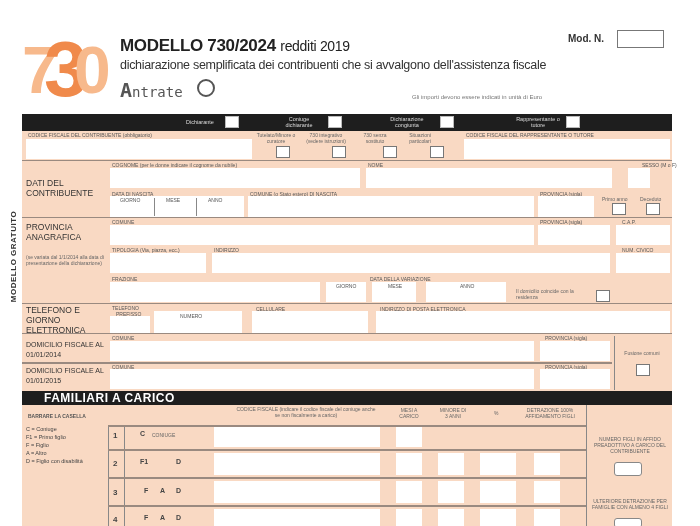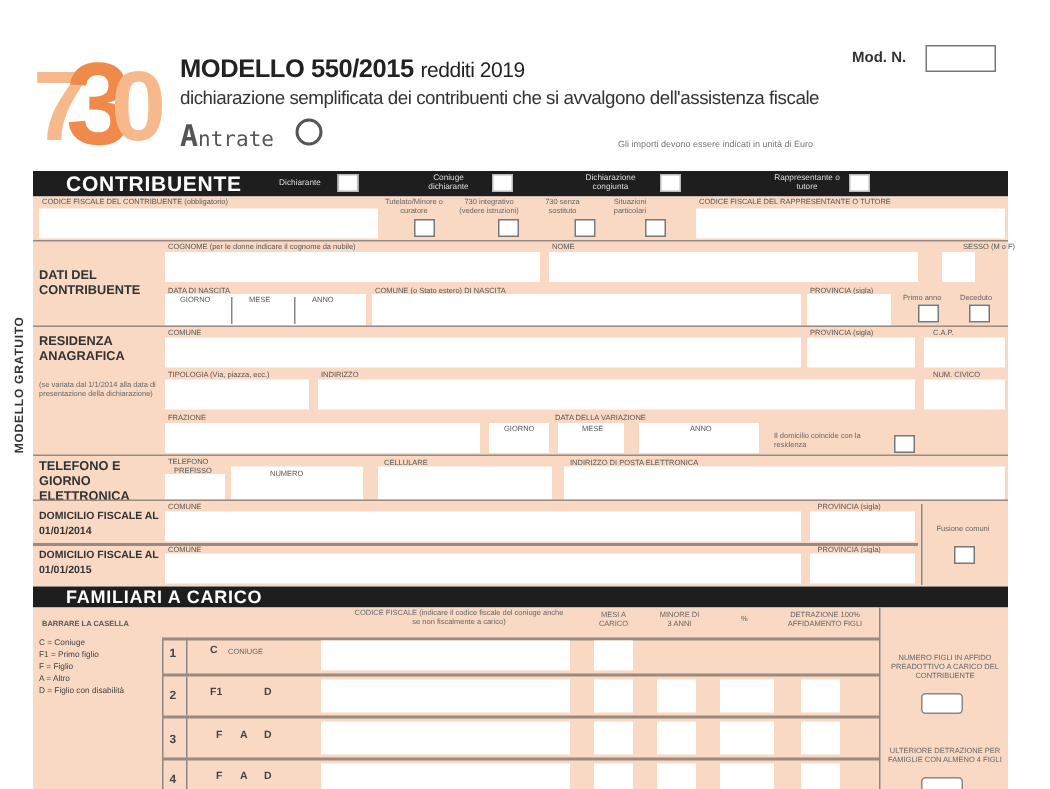--- a/index.html
+++ b/index.html
@@ -25,21 +25,21 @@
   .euro-note { position: absolute; left: 412px; top: 94px; font-size: 6px; color: #777; }
 
   
   .bar { position: absolute; left: 22px; width: 650px; background: #1e1e1e; color: #fff; }
   .bar-title { position: absolute; left: 22px; top: 0; font-size: 14px; font-weight: bold; letter-spacing: 0.5px; }
   .bar-lbl { position: absolute; font-size: 5.5px; color: #ddd; text-align: center; line-height: 6px; }
   .bar-chk { position: absolute; top: 2px; width: 14px; height: 12px; background: #fff; border: 1px solid #bbb; }
 
   .field { position: absolute; background: #fff; }
   .lbl { position: absolute; font-size: 5px; color: #555; white-space: nowrap; }
-  .sec { position: absolute; font-size: 8.5px; font-weight: bold; color: #333; line-height: 10px; }
+  .sec { position: absolute; font-size: 8.5px; font-weight: normal; color: #333; line-height: 10px; }
   .small { position: absolute; font-size: 5px; color: #666; line-height: 6px; }
   .chk { position: absolute; width: 14px; height: 12px; background: #fff; border: 1px solid #777; }
   .hline { position: absolute; height: 1.5px; background: #9a8a80; }
   .vline { position: absolute; width: 1px; background: #888; }
 
   .vert { position: absolute; left: 5px; top: 200px; width: 16px; height: 120px; }
   .vert span { position: absolute; left: -52px; top: 52px; width: 120px; transform: rotate(-90deg); font-size: 8px; font-weight: bold; color: #333; text-align: center; letter-spacing: 0.5px; }
 
   .rownum { position: absolute; font-size: 8px; font-weight: bold; color: #444; }
   .code { position: absolute; font-size: 7px; font-weight: bold; color: #444; }
@@ -47,38 +47,37 @@
 </style>
 </head>
 <body>
 
 <div class="logo-730">
   <span class="d7">7</span>
   <span class="d3">3</span>
   <span class="d0">0</span>
 </div>
 <div class="title">
-  <span>MODELLO 550/2015</span>
+  <span>MODELLO 730/2024</span>
   <span class="sub">redditi 2019</span>
 </div>
 <div class="subtitle">dichiarazione semplificata dei contribuenti che si avvalgono dell'assistenza fiscale</div>
 <div class="agency">
   <span class="a">A</span><span>ntrate</span>
 </div>
 <div class="emblem"></div>
 <div class="modn">Mod. N.</div>
 <div class="modn-box"></div>
 <div class="euro-note">Gli importi devono essere indicati in unità di Euro</div>
 
 <div class="vert">
     <span>MODELLO GRATUITO</span>
   </div>
 
 <div class="bar" style="top:114px;height:17px;">
-  <div class="bar-title">CONTRIBUENTE</div>
   <div class="bar-lbl" style="left:158px;top:5px;width:40px;">Dichiarante</div>
   <div class="bar-chk" style="left:203px;"></div>
   <div class="bar-lbl" style="left:255px;top:2px;width:44px;">Coniuge dichiarante</div>
   <div class="bar-chk" style="left:306px;"></div>
   <div class="bar-lbl" style="left:360px;top:2px;width:50px;">Dichiarazione congiunta</div>
   <div class="bar-chk" style="left:418px;"></div>
   <div class="bar-lbl" style="left:490px;top:2px;width:52px;">Rappresentante o tutore</div>
   <div class="bar-chk" style="left:544px;"></div>
 </div>
 
@@ -117,21 +116,21 @@
 <div class="field" style="left:248px;top:196px;width:286px;height:21px;"></div>
 <div class="lbl" style="left:540px;top:191px;">PROVINCIA (sigla)</div>
 <div class="field" style="left:538px;top:196px;width:56px;height:21px;"></div>
 <div class="small" style="left:602px;top:196px;">Primo anno</div>
 <div class="chk" style="left:612px;top:203px;"></div>
 <div class="small" style="left:640px;top:196px;">Deceduto</div>
 <div class="chk" style="left:646px;top:203px;"></div>
 <div class="hline" style="left:22px;top:217px;width:650px;"></div>
 
 <div class="peach abs" style="left:22px;top:218px;width:650px;height:86px;"></div>
-<div class="sec" style="left:26px;top:222px;width:80px;">RESIDENZA ANAGRAFICA</div>
+<div class="sec" style="left:26px;top:222px;width:80px;">PROVINCIA ANAGRAFICA</div>
 <div class="small" style="left:26px;top:254px;width:80px;white-space:normal;">(se variata dal 1/1/2014 alla data di presentazione della dichiarazione)</div>
 <div class="lbl" style="left:112px;top:219px;">COMUNE</div>
 <div class="field" style="left:110px;top:225px;width:424px;height:20px;"></div>
 <div class="lbl" style="left:540px;top:219px;">PROVINCIA (sigla)</div>
 <div class="field" style="left:538px;top:225px;width:72px;height:20px;"></div>
 <div class="lbl" style="left:622px;top:219px;">C.A.P.</div>
 <div class="field" style="left:616px;top:225px;width:54px;height:20px;"></div>
 
 <div class="lbl" style="left:112px;top:247px;">TIPOLOGIA (Via, piazza, ecc.)</div>
 <div class="field" style="left:110px;top:253px;width:96px;height:20px;"></div>

